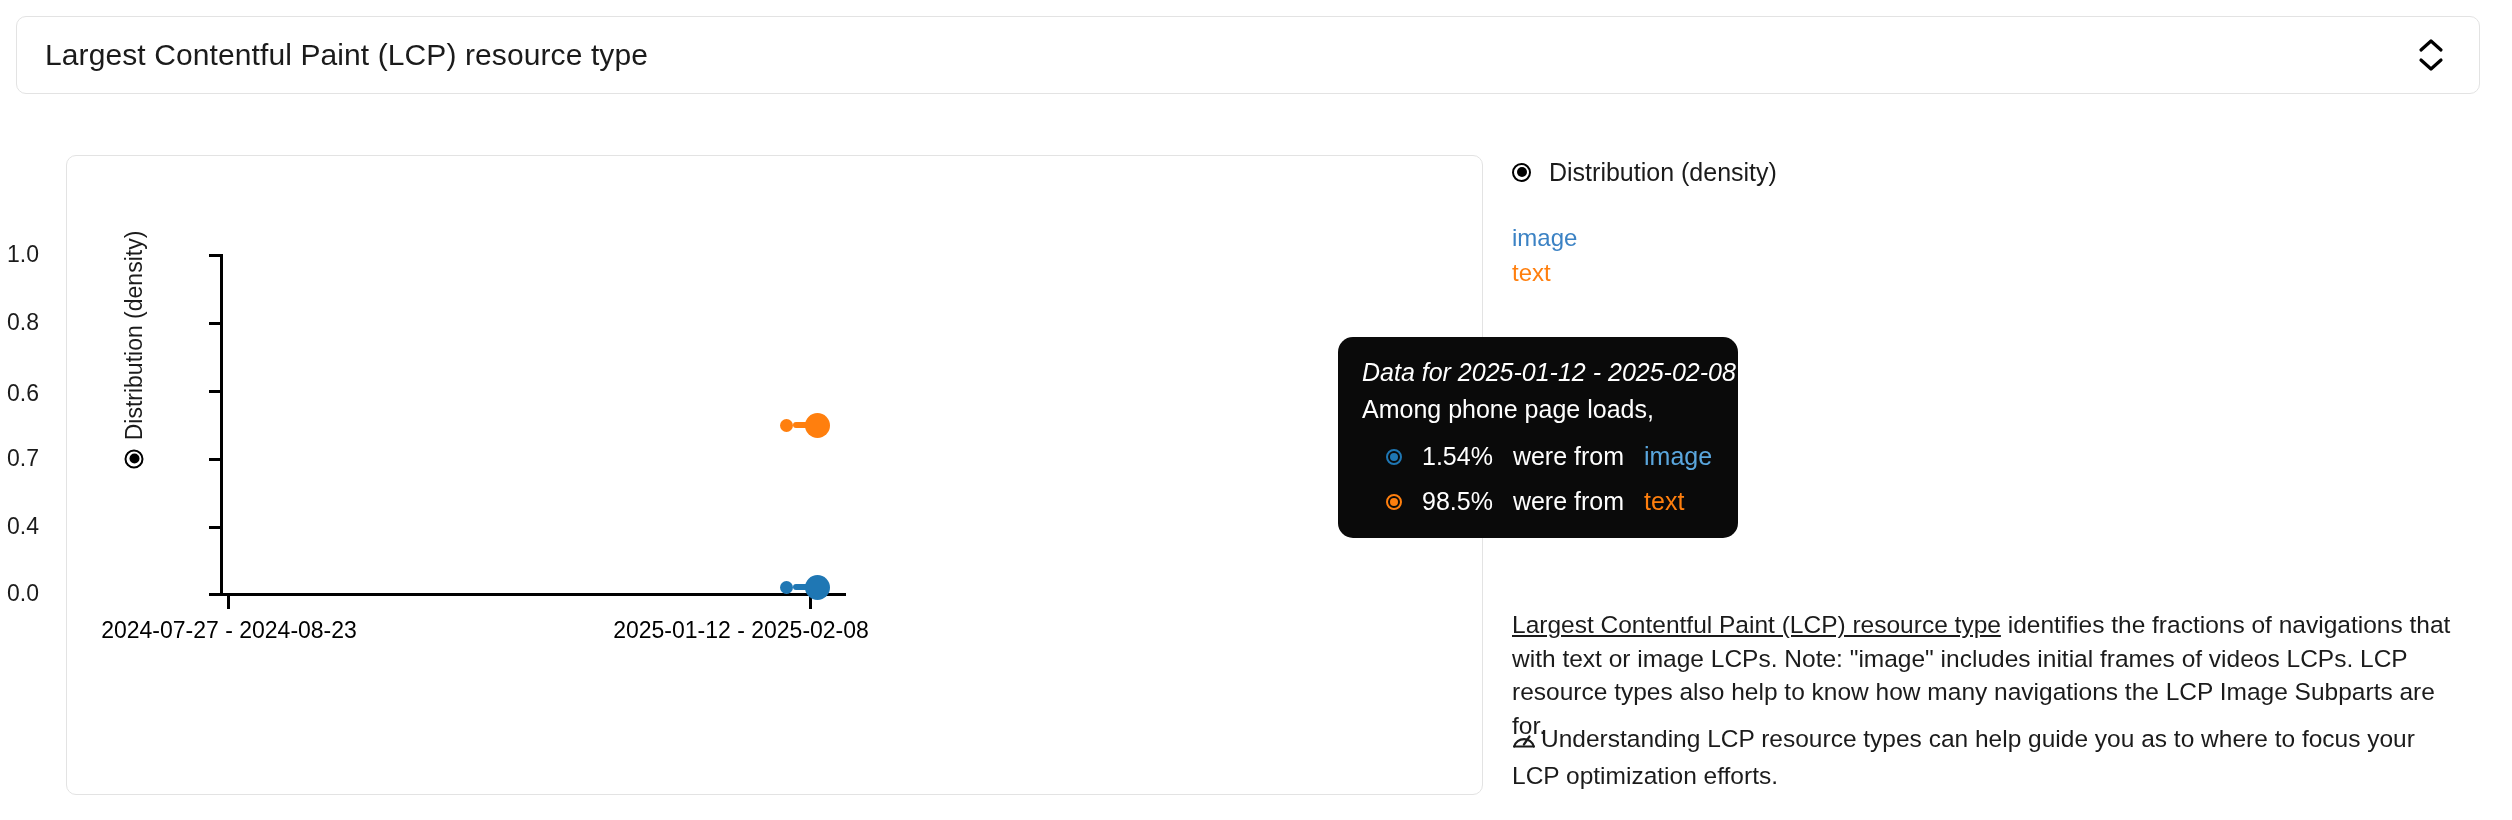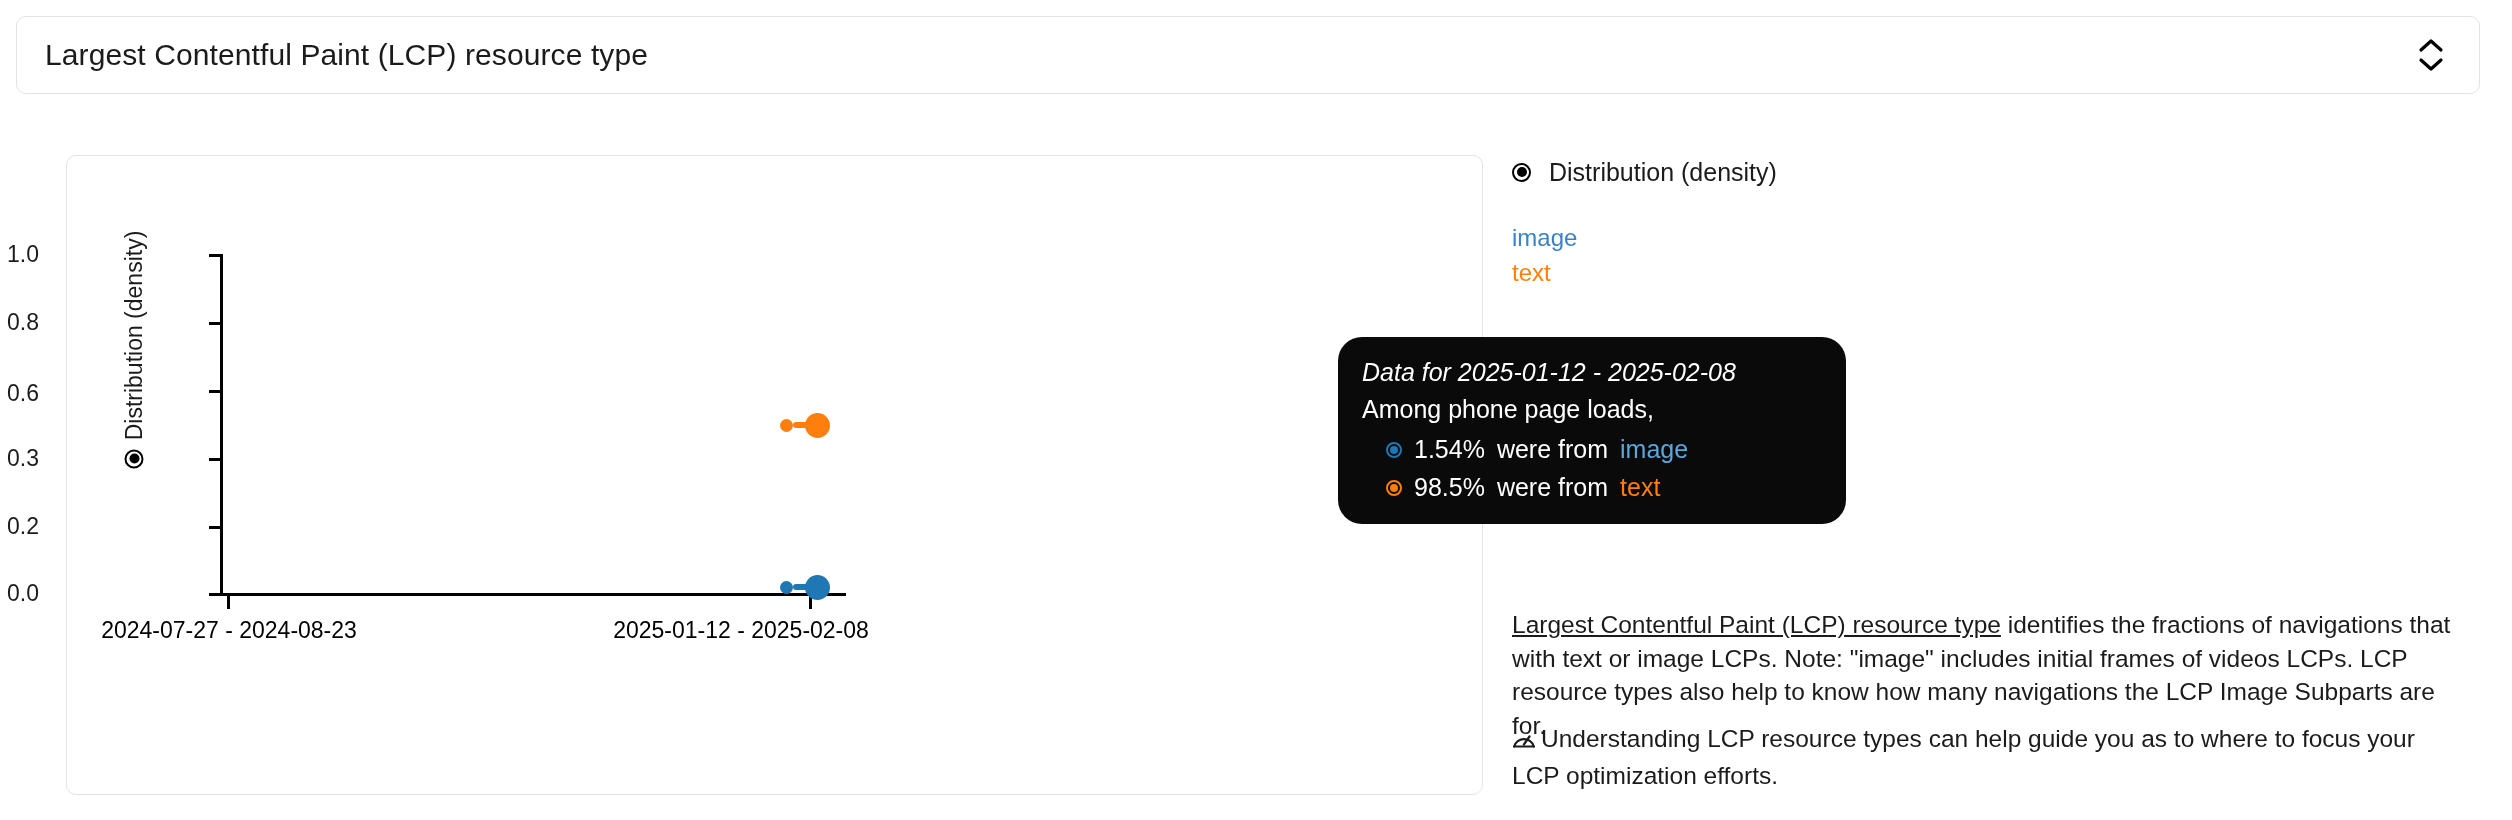--- a/index.html
+++ b/index.html
@@ -161,43 +161,43 @@
   .dot-sm { position: absolute; width: 13px; height: 13px; border-radius: 50%; }
   .dot-lg { position: absolute; width: 25px; height: 25px; border-radius: 50%; }
   .c-image { background: #1f77b4; }
   .c-text  { background: #ff7f0e; }
 
   
   .tooltip {
     position: absolute;
     left: 1338px;
     top: 337px;
-    width: 508px;
+    width: 400px;
     box-sizing: border-box;
     background: #0a0a0a;
-    border-radius: 24px;
+    border-radius: 15px;
     padding: 18px 36px 22px 24px;
     color: #ffffff;
   }
   .tt-head {
     font-style: italic;
     font-size: 25px;
     line-height: 1.38;
     white-space: nowrap;
   }
   .tt-sub {
     font-size: 25px;
     line-height: 1.38;
     margin-top: 2px;
   }
   .tt-row {
     display: flex;
     align-items: center;
-    gap: 12px;
-    margin-top: 9px;
+    gap: 20px;
+    margin-top: 16px;
     font-size: 25px;
     padding-left: 24px;
     white-space: nowrap;
   }
   .tt-row .val { color: #ffffff; }
   .tt-label-image { color: #5aa6dd; }
   .tt-label-text  { color: #ff7f0e; }
 
   
   .side-panel {
@@ -284,22 +284,22 @@
     <div class="y-tick" style="top:98px"></div>
     <div class="y-tick" style="top:166px"></div>
     <div class="y-tick" style="top:234px"></div>
     <div class="y-tick" style="top:302px"></div>
     <div class="y-tick" style="top:370px"></div>
     <div class="y-tick" style="top:437px"></div>
 
     <div class="y-tick-label" style="top:98px">1.0</div>
     <div class="y-tick-label" style="top:166px">0.8</div>
     <div class="y-tick-label" style="top:237px">0.6</div>
-    <div class="y-tick-label" style="top:302px">0.3</div>
-    <div class="y-tick-label" style="top:370px">0.2</div>
+    <div class="y-tick-label" style="top:302px">0.7</div>
+    <div class="y-tick-label" style="top:370px">0.4</div>
     <div class="y-tick-label" style="top:437px">0.0</div>
 
     <div class="x-tick" style="left:160px"></div>
     <div class="x-tick" style="left:742px"></div>
     <div class="x-tick-label" style="left:162px">2024-07-27 - 2024-08-23</div>
     <div class="x-tick-label" style="left:674px">2025-01-12 - 2025-02-08</div>
 
     <div class="dot-sm  c-text" style="left:713px; top:263px"></div>
     <div class="series-seg c-text" style="left:726px; top:266px; width:28px"></div>
     <div class="dot-lg  c-text" style="left:738px; top:257px"></div>

